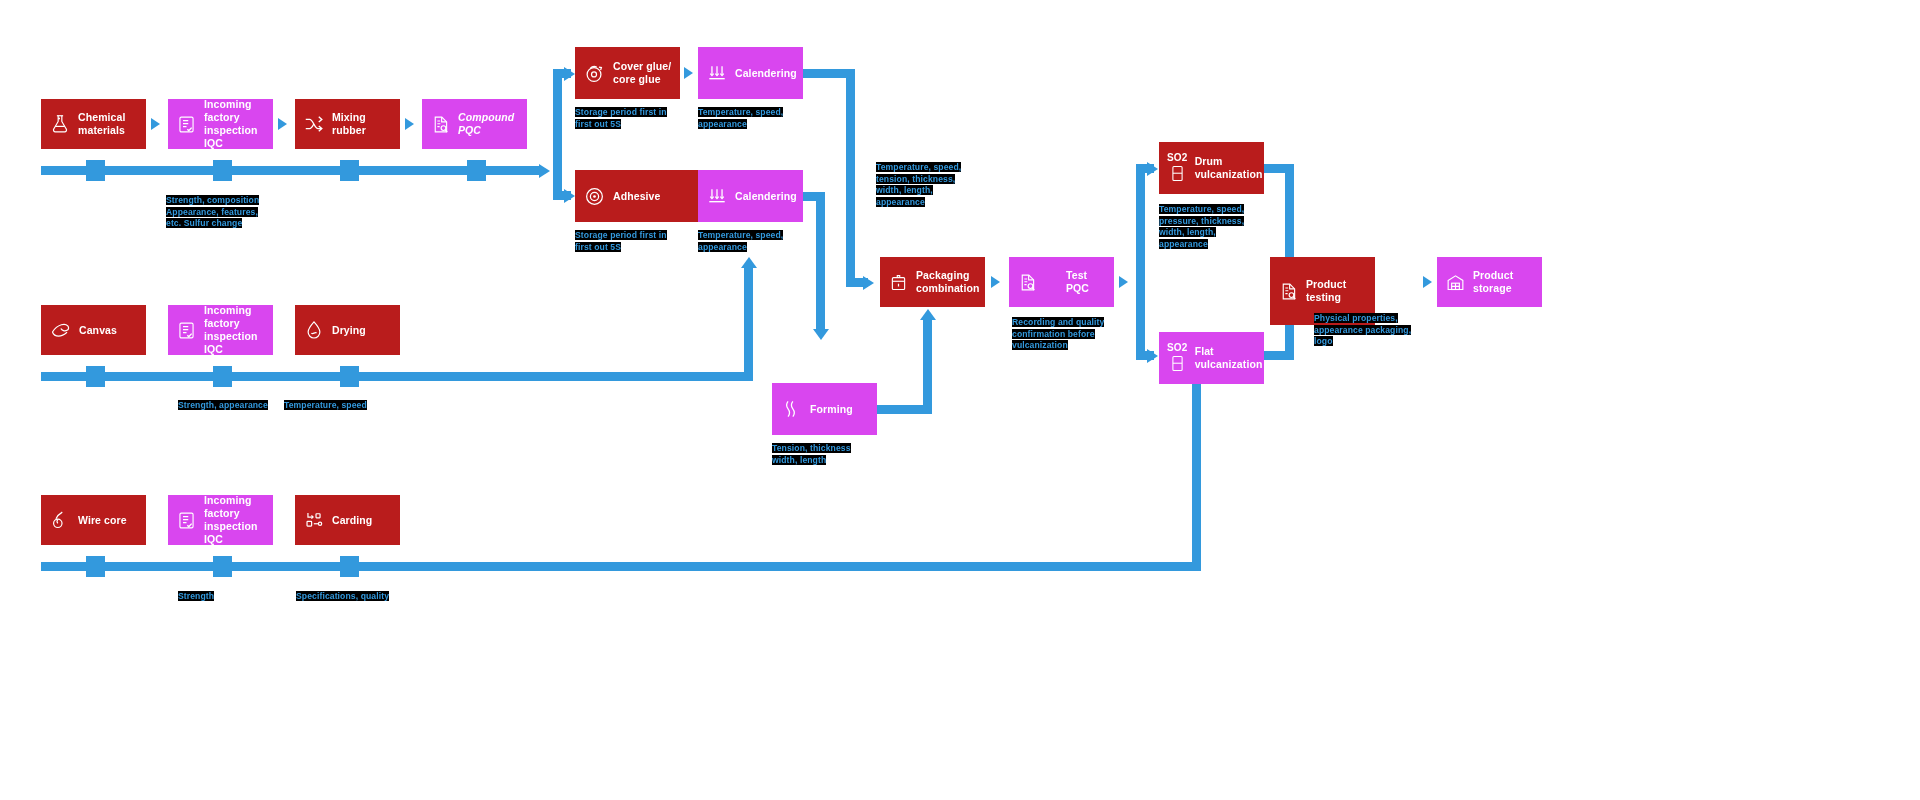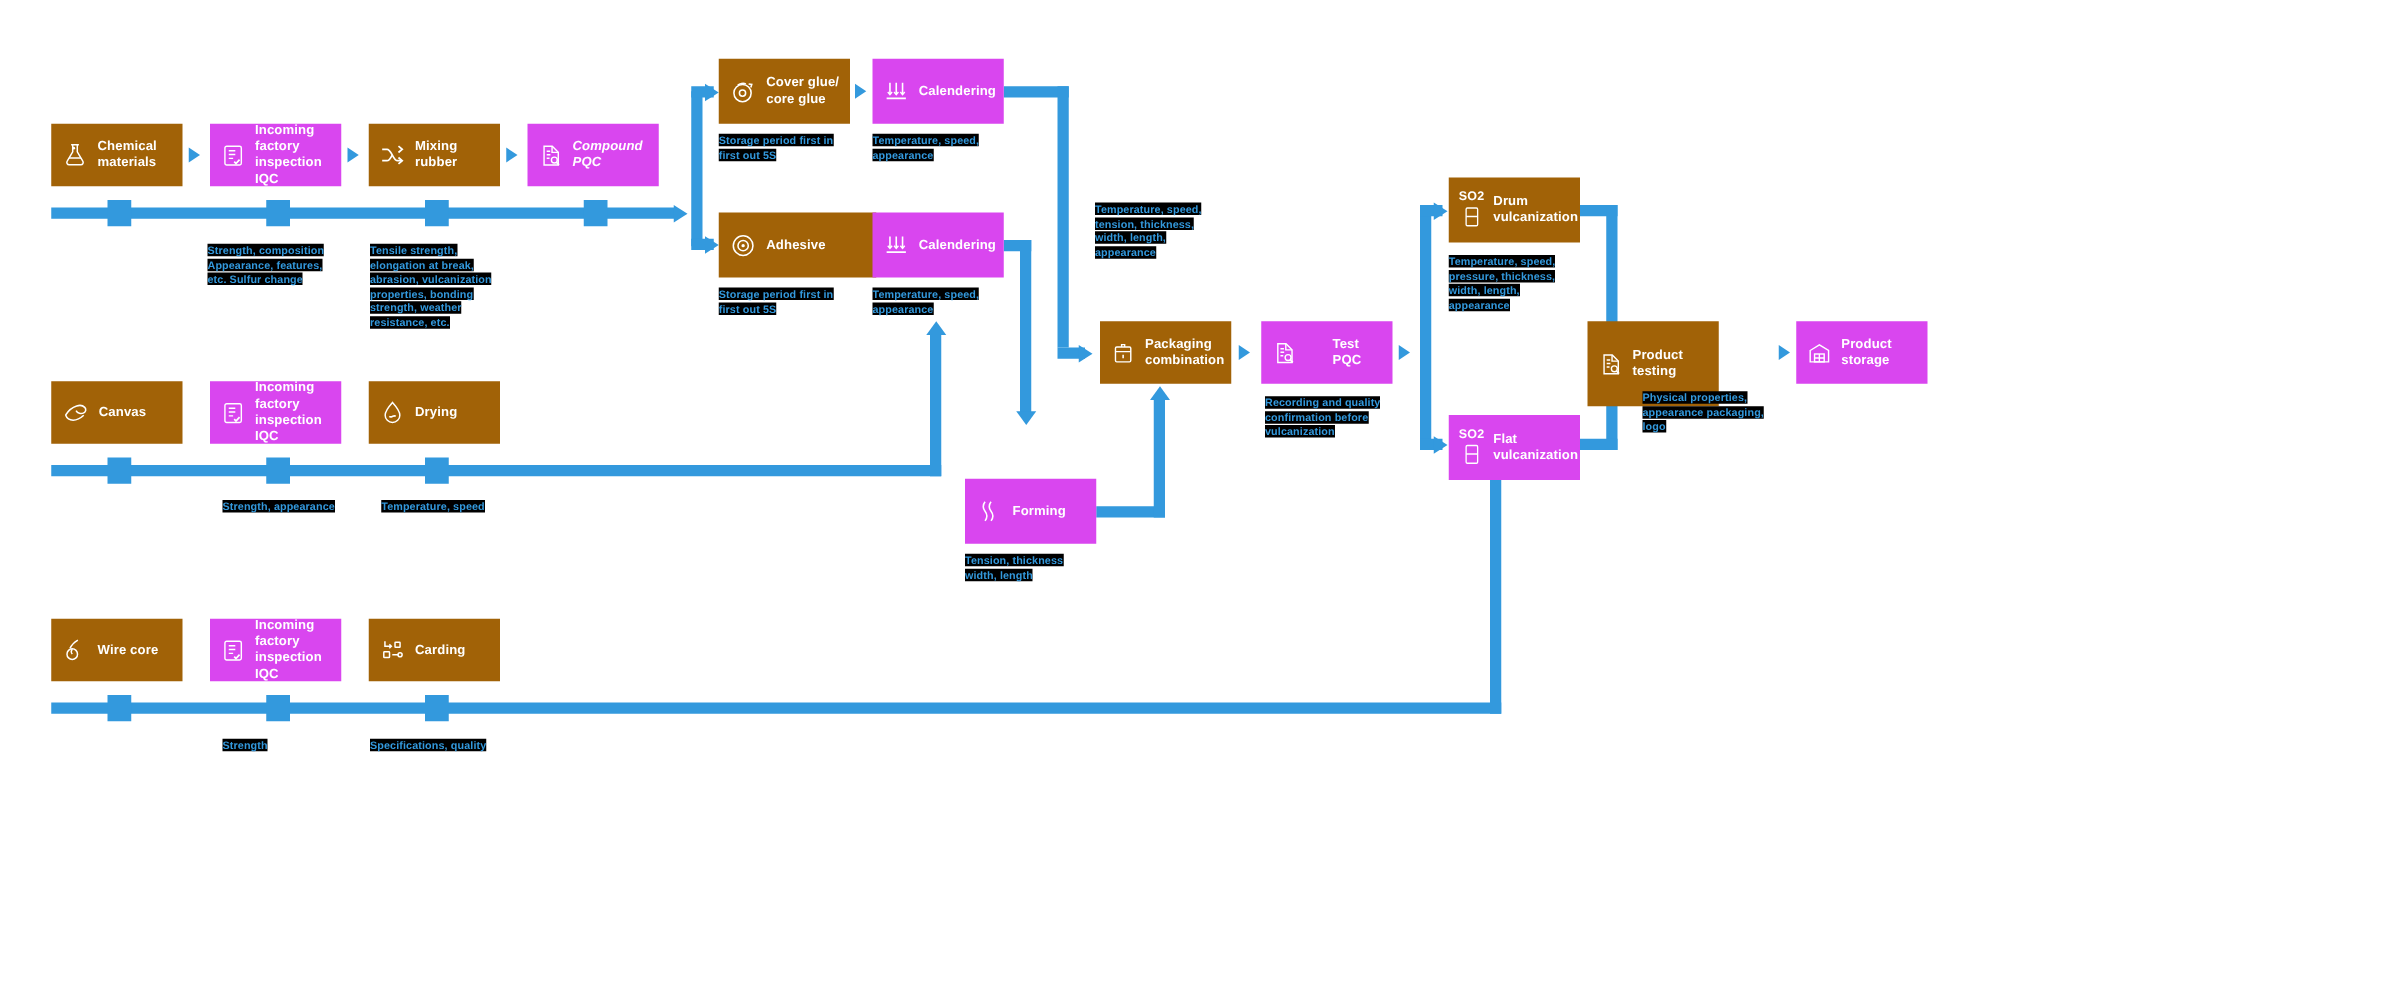--- a/index.html
+++ b/index.html
@@ -18,21 +18,21 @@
     align-items:center;
     gap:7px;
     padding:0 8px;
     box-sizing:border-box;
     color:#ffffff;
     font-size:10.5px;
     line-height:1.22;
     font-weight:600;
     letter-spacing:.1px;
   }
-  .node.dark{background:#a16207;}
+  .node.dark{background:#b91c1c;}
   .node.light{background:#d946ef;}
   .node .ic{flex:0 0 auto;display:flex;align-items:center;justify-content:center;}
   .node .lbl{white-space:pre-line;}
 
   
   .bar{position:absolute;background:#3399dd;}
   .tick{position:absolute;background:#3399dd;}
 
   
   .tri{
@@ -378,40 +378,34 @@
         <rect x="7.6" y="12.8" width="8.8" height="7.2"></rect>
         <path d="M7.6 16.4h8.8M12 12.8v7.2"></path>
       </svg>
     </span>
     <span class="lbl">Product storage</span>
   </div>
 
   <div class="anno" style="left:166px;top:195px;width:104px;"><span>Strength, composition
 Appearance, features,
 etc. Sulfur change</span></div>
-  <div class="anno" style="left:296px;top:195px;width:102px;"><span>Tensile strength,
-elongation at break,
-abrasion, vulcanization
-properties, bonding
-strength, weather
-resistance, etc.</span></div>
   <div class="anno" style="left:575px;top:107px;width:104px;"><span>Storage period first in
 first out 5S</span></div>
   <div class="anno" style="left:698px;top:107px;width:96px;"><span>Temperature, speed,
 appearance</span></div>
   <div class="anno" style="left:575px;top:230px;width:104px;"><span>Storage period first in
 first out 5S</span></div>
   <div class="anno" style="left:698px;top:230px;width:96px;"><span>Temperature, speed,
 appearance</span></div>
   <div class="anno" style="left:876px;top:162px;width:98px;"><span>Temperature, speed,
 tension, thickness,
 width, length,
 appearance</span></div>
   <div class="anno" style="left:178px;top:400px;width:100px;"><span>Strength, appearance</span></div>
-  <div class="anno" style="left:305px;top:400px;width:94px;"><span>Temperature, speed</span></div>
+  <div class="anno" style="left:284px;top:400px;width:94px;"><span>Temperature, speed</span></div>
   <div class="anno" style="left:772px;top:443px;width:86px;"><span>Tension, thickness
 width, length</span></div>
   <div class="anno" style="left:1012px;top:317px;width:102px;"><span>Recording and quality
 confirmation before
 vulcanization</span></div>
   <div class="anno" style="left:1159px;top:204px;width:96px;"><span>Temperature, speed,
 pressure, thickness,
 width, length,
 appearance</span></div>
   <div class="anno" style="left:1314px;top:313px;width:108px;"><span>Physical properties,

